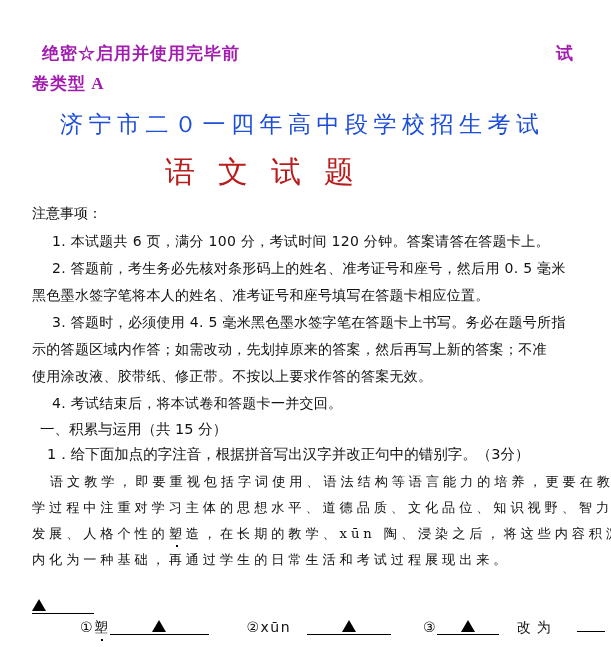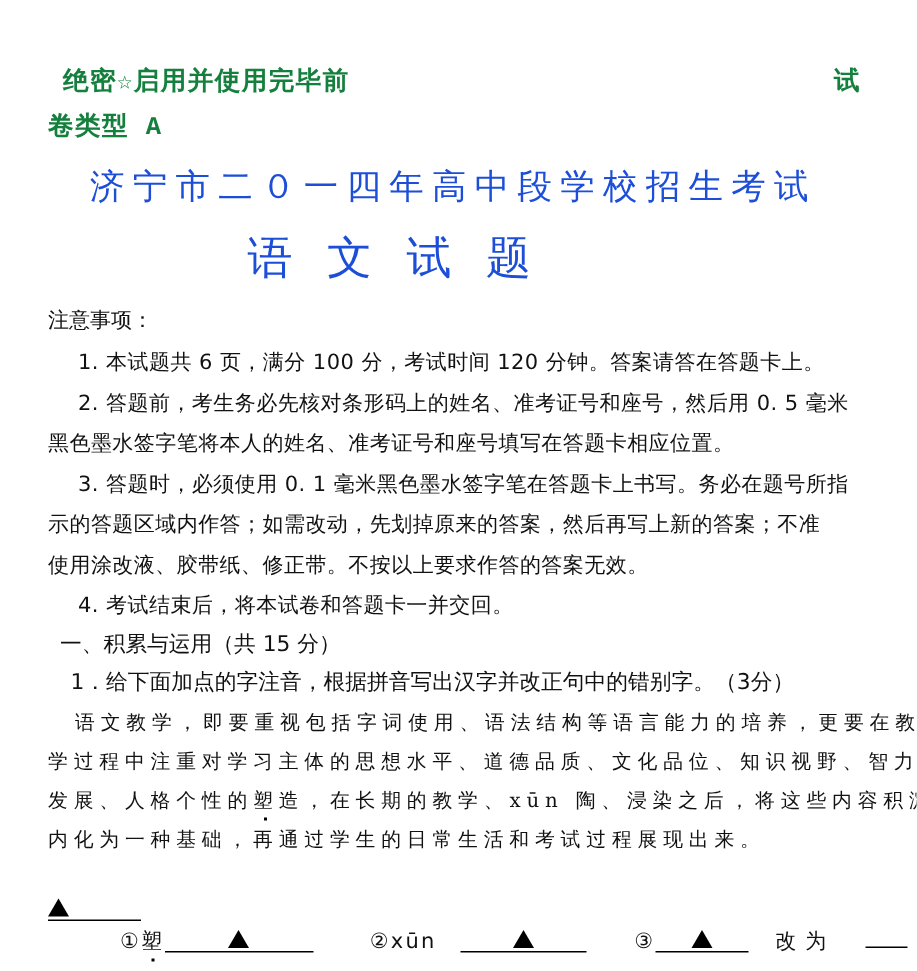--- a/index.html
+++ b/index.html
@@ -1,20 +1,20 @@
 <!DOCTYPE html>
 <html><head>
 <meta charset="utf-8">
 <style>
   html, body { margin: 0; padding: 0; background: #ffffff; }
   body { width: 611px; height: 647px; position: relative; overflow: hidden; color: #111; font-family: "DejaVu Sans", sans-serif; }
   .ln { position: absolute; white-space: nowrap; }
-  .hdr { font-family: Liberation Mono, monospace; font-size: 17px; font-weight: bold; color: #15803d; letter-spacing: 1px; }
+  .hdr { font-family: Liberation Serif, serif; font-size: 17px; font-weight: bold; color: #a21caf; letter-spacing: 1px; }
   .title { font-family: "DejaVu Serif", serif; font-size: 23px; letter-spacing: 5.5px; color: #1d4ed8; }
-  .subject { font-family: Liberation Mono, monospace; font-size: 30px; letter-spacing: 23px; color: #1d4ed8; }
+  .subject { font-family: Liberation Mono, monospace; font-size: 30px; letter-spacing: 23px; color: #b91c1c; }
   .notice-h { font-size: 14px; font-weight: normal; }
   .body { font-size: 14px; letter-spacing: 0.3px; text-align: center; }
   .sec { font-size: 14.5px; }
   .pass { font-family: "DejaVu Serif", serif; font-size: 13.2px; letter-spacing: 3.9px; }
   .blank { display: inline-block; border-bottom: 1px solid #000; text-align: center; height: 16px; vertical-align: baseline; position: relative; }
   .tri { display: inline-block; width: 0; height: 0; border-left: 7px solid transparent; border-right: 7px solid transparent; border-bottom: 12px solid #000; }
   .dot-char { position: relative; display: inline-block; }
   .dot-char::after { content: ""; position: absolute; left: 50%; bottom: -4px; width: 2px; height: 2px; background: #000; transform: translateX(-50%); }
   .ans { font-size: 14px; letter-spacing: 1.5px; }
 </style>
@@ -25,21 +25,21 @@
 <div class="ln hdr" style="left:556px; top:42px;">试</div>
 <div class="ln hdr" style="left:32px; top:72px;">卷类型 A</div>
 
 <div class="ln title" style="left:60px; top:109px;">济宁市二０一四年高中段学校招生考试</div>
 <div class="ln subject" style="left:165px; top:152px;">语文试题</div>
 
 <div class="ln notice-h" style="left:32px; top:205px;">注意事项：</div>
 <div class="ln body" style="left:52px; top:233px;">1. 本试题共 6 页，满分 100 分，考试时间 120 分钟。答案请答在答题卡上。</div>
 <div class="ln body" style="left:52px; top:260px;">2. 答题前，考生务必先核对条形码上的姓名、准考证号和座号，然后用 0. 5 毫米</div>
 <div class="ln body" style="left:32px; top:287px;">黑色墨水签字笔将本人的姓名、准考证号和座号填写在答题卡相应位置。</div>
-<div class="ln body" style="left:52px; top:314px;">3. 答题时，必须使用 0. 1 毫米黑色墨水签字笔在答题卡上书写。务必在题号所指</div>
+<div class="ln body" style="left:52px; top:314px;">3. 答题时，必须使用 4. 5 毫米黑色墨水签字笔在答题卡上书写。务必在题号所指</div>
 <div class="ln body" style="left:32px; top:341px;">示的答题区域内作答；如需改动，先划掉原来的答案，然后再写上新的答案；不准</div>
 <div class="ln body" style="left:32px; top:368px;">使用涂改液、胶带纸、修正带。不按以上要求作答的答案无效。</div>
 <div class="ln body" style="left:52px; top:395px;">4. 考试结束后，将本试卷和答题卡一并交回。</div>
 
 <div class="ln sec" style="left:40px; top:420px;">一、积累与运用（共 15 分）</div>
 <div class="ln sec" style="left:47px; top:445px;">1．给下面加点的字注音，根据拼音写出汉字并改正句中的错别字。（3分）</div>
 
 <div class="ln pass" style="left:50px; top:473px;">语文教学，即要重视包括字词使用、语法结构等语言能力的培养，更要在教</div>
 <div class="ln pass" style="left:32px; top:499px;">学过程中注重对学习主体的思想水平、道德品质、文化品位、知识视野、智力</div>
 <div class="ln pass" style="left:32px; top:525px;"><span>发展、人格个性的</span><span class="dot-char">塑</span><span>造，在长期的教学、xūn 陶、浸染之后，将这些内容积淀</span></div>

